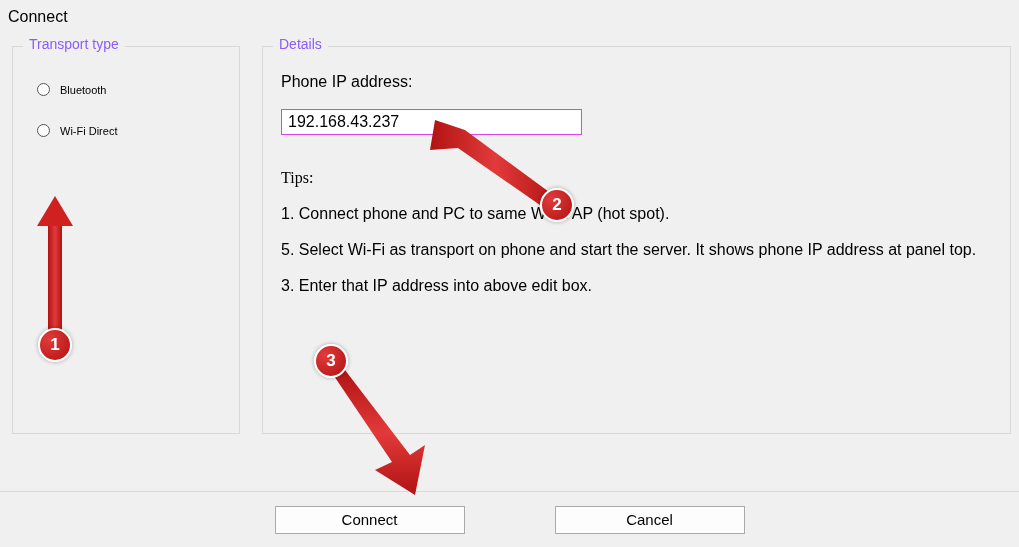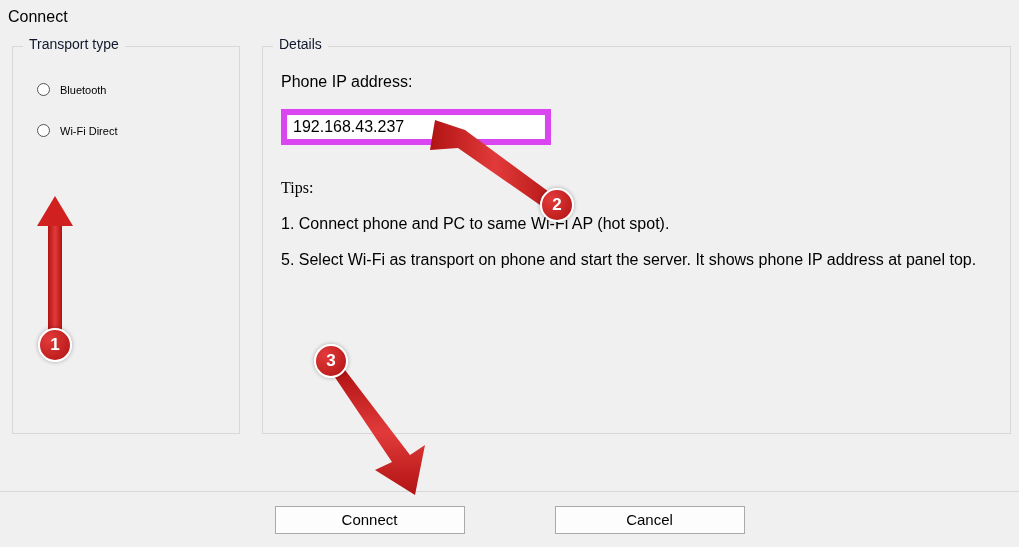--- a/index.html
+++ b/index.html
@@ -27,21 +27,21 @@
     position: relative;
     padding: 26px 18px 18px 18px;
     background: #f0f0f0;
   }
   .fieldset .legend {
     position: absolute;
     top: -11px; left: 10px;
     background: #f0f0f0;
     padding: 0 6px;
     font-size: 14px;
-    color: #0f172a;
+    color: #8b5cf6;
   }
   .left-box { width: 228px; height: 388px; }
   .right-box { flex: 1; height: 388px; min-width: 0; }
 
   .radio-row {
     display: flex; align-items: center;
     margin: 10px 0 28px 6px;
     cursor: default;
   }
   .radio-input {
@@ -58,24 +58,24 @@
     content: "";
     width: 5px; height: 5px;
     background: #000;
     border-radius: 50%;
     display: block;
   }
   .radio-label { font-size: 11px; }
 
   .field-label { font-size: 16px; margin-bottom: 18px; }
   .ip-input {
-    width: 270px;
+    width: 301px;
     font-size: 16px;
     padding: 3px 6px;
-    border: 6px solid #d946ef;
+    border: 1px solid #d946ef;
     background: #fff;
     font-family: inherit;
     box-shadow: inset 0 0 0 1px rgba(0,0,0,0.02);
   }
   .tips-heading { margin-top: 34px; font-size: 16px; font-family: Liberation Serif, serif; }
   .tip-line { margin-top: 18px; font-size: 16px; }
 
   .footer {
     position: absolute;
     left: 0; right: 0;
@@ -157,20 +157,21 @@
 
     <div class="fieldset right-box">
       <div class="legend">Details</div>
 
       <div class="field-label">Phone IP address:</div>
       <input class="ip-input" type="text" value="192.168.43.237" style="">
 
       <div class="tips-heading">Tips:</div>
       <div class="tip-line">1. Connect phone and PC to same Wi-Fi AP (hot spot).</div>
       <div class="tip-line">5. Select Wi-Fi as transport on phone and start the server. It shows phone IP address at panel top.</div>
+      <div class="tip-line">3. Enter that IP address into above edit box.</div>
     </div>
 
   </div>
 
   <div class="footer">
     <button class="btn">Connect</button>
     <button class="btn">Cancel</button>
   </div>
 
   <div class="arrow1-head"></div>

